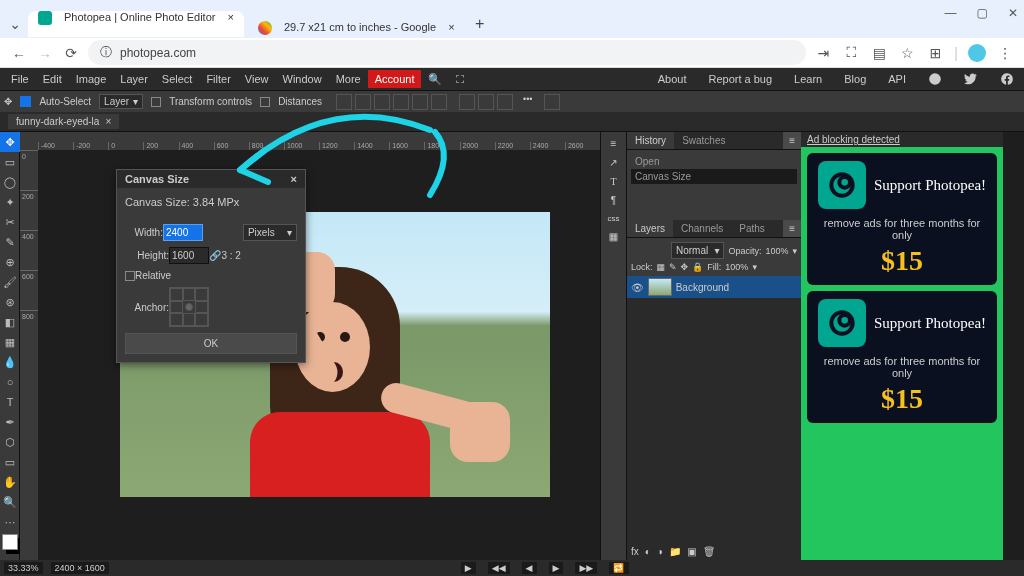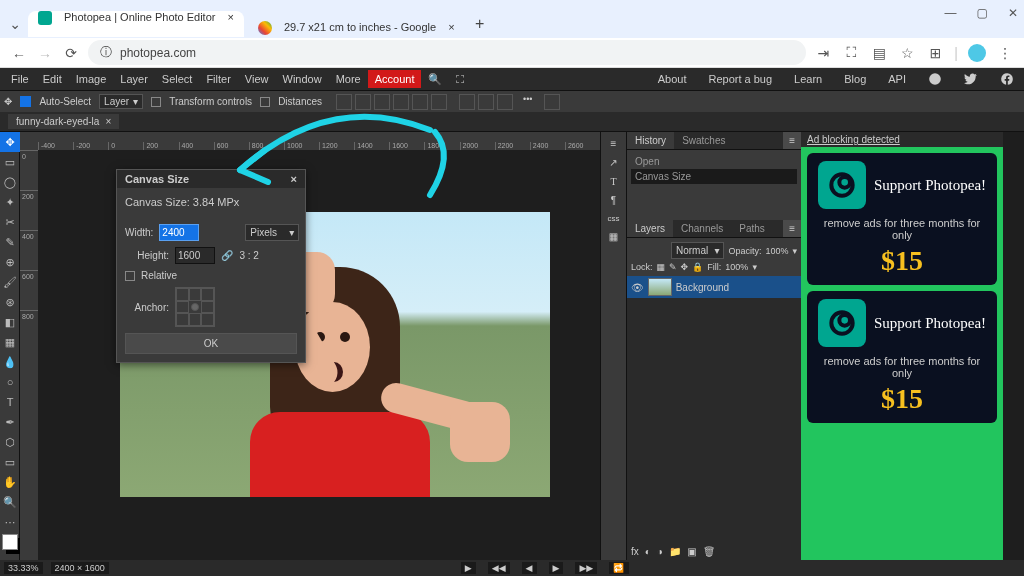--- a/index.html
+++ b/index.html
@@ -47,21 +47,21 @@
 .eye.l { left:20px; } .eye.r { left:45px; }
 .mouth { position:absolute; left:30px; top:60px; width:18px; height:20px; background:#3a1515; border-radius:50%; }
 .body { position:absolute; left:10px; top:160px; width:180px; height:120px; background:#d82020; border-radius:30px 30px 0 0; }
 .arm1 { position:absolute; left:50px; top:40px; width:30px; height:100px; background:#e8b495; border-radius:15px; transform:rotate(-30deg); }
 .arm2 { position:absolute; left:140px; top:140px; width:100px; height:30px; background:#e8b495; border-radius:15px; transform:rotate(15deg); }
 .hand { position:absolute; width:60px; height:60px; background:#e8b495; border-radius:30%; }
 .hand.h1 { left:35px; top:0; } .hand.h2 { left:210px; top:150px; }
 .dialog { position:absolute; left:96px; top:37px; width:190px; background:#3a3a3a; border:1px solid #555; font-size:11px; z-index:10; box-shadow:0 2px 8px rgba(0,0,0,0.5); }
 .dlg-title { background:#2a2a2a; padding:3px 8px; display:flex; justify-content:space-between; font-weight:bold; }
 .dlg-body { padding:8px; }
-.dlg-row { display:flex; align-items:center; gap:6px; margin-bottom:6px; font-size:10px; }
+.dlg-row { display:flex; align-items:center; margin-bottom:6px; font-size:10px; }
 .dlg-label { width:44px; text-align:right; }
 .dlg-input { width:40px; padding:2px; font-size:10px; border:1px solid #111; color:#ccc; background:#2a2a2a; }
 .dlg-input.hl { background:#1473e6; border-color:#5aa0f0; color:#fff; }
 .dlg-sel { background:#2a2a2a; border:1px solid #555; padding:2px 4px; font-size:10px; display:flex; align-items:center; gap:4px;margin-left:40px; }
 .anchor { width:40px; height:40px; display:grid; grid-template-columns:repeat(3,1fr); grid-template-rows:repeat(3,1fr); border:1px solid #555; }
 .anchor div { border:1px solid #555; }
 .anchor .ctr { background:#666; border-radius:50%; margin:2px; }
 .dlg-ok { width:100%; padding:4px; background:#4a4a4a; border:1px solid #555; color:#ccc; font-size:10px; text-align:center; margin-top:4px; }
 .midpanel { width:26px; background:#3a3a3a; display:flex; flex-direction:column; align-items:center; padding-top:6px; gap:8px; font-size:10px; border-left:1px solid #111; }
 .rpanel { width:175px; background:#3a3a3a; display:flex; flex-direction:column; font-size:10px; border-left:1px solid #111; }

